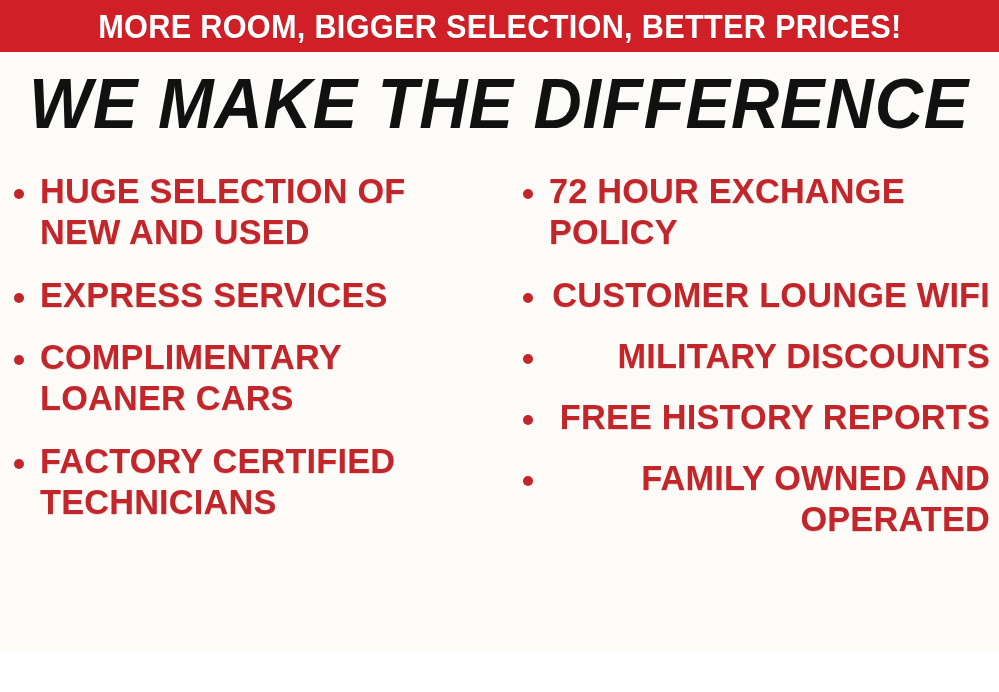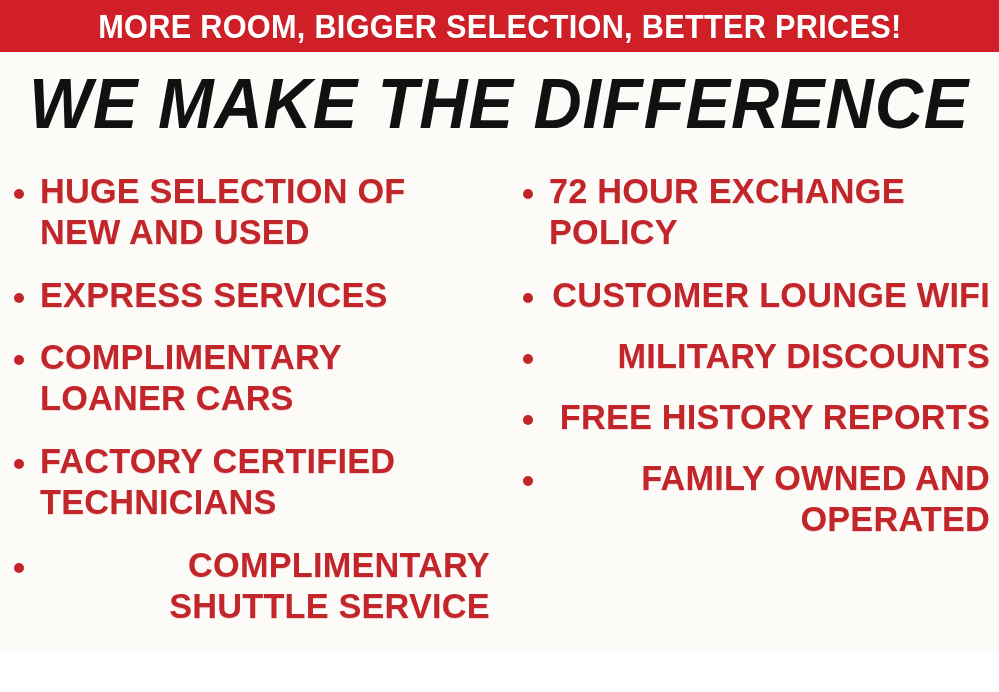--- a/index.html
+++ b/index.html
@@ -170,26 +170,20 @@
         <div class="bullet-text">COMPLIMENTARY LOANER CARS</div>
       </div>
 
       <div class="bullet-item gap-lg">
         <div class="bullet-dot-cell">
           <span class="bullet-dot"></span>
         </div>
         <div class="bullet-text">FACTORY CERTIFIED TECHNICIANS</div>
       </div>
 
-      <div class="bullet-item gap-sm">
-        <div class="bullet-dot-cell">
-          <span class="bullet-dot"></span>
-        </div>
-        <div class="bullet-text">COMPLIMENTARY SHUTTLE SERVICE</div>
-      </div>
 
     </div>
 
     <div class="column column-right">
 
       <div class="bullet-item gap-lg">
         <div class="bullet-dot-cell">
           <span class="bullet-dot"></span>
         </div>
         <div class="bullet-text">72 HOUR EXCHANGE POLICY</div>

